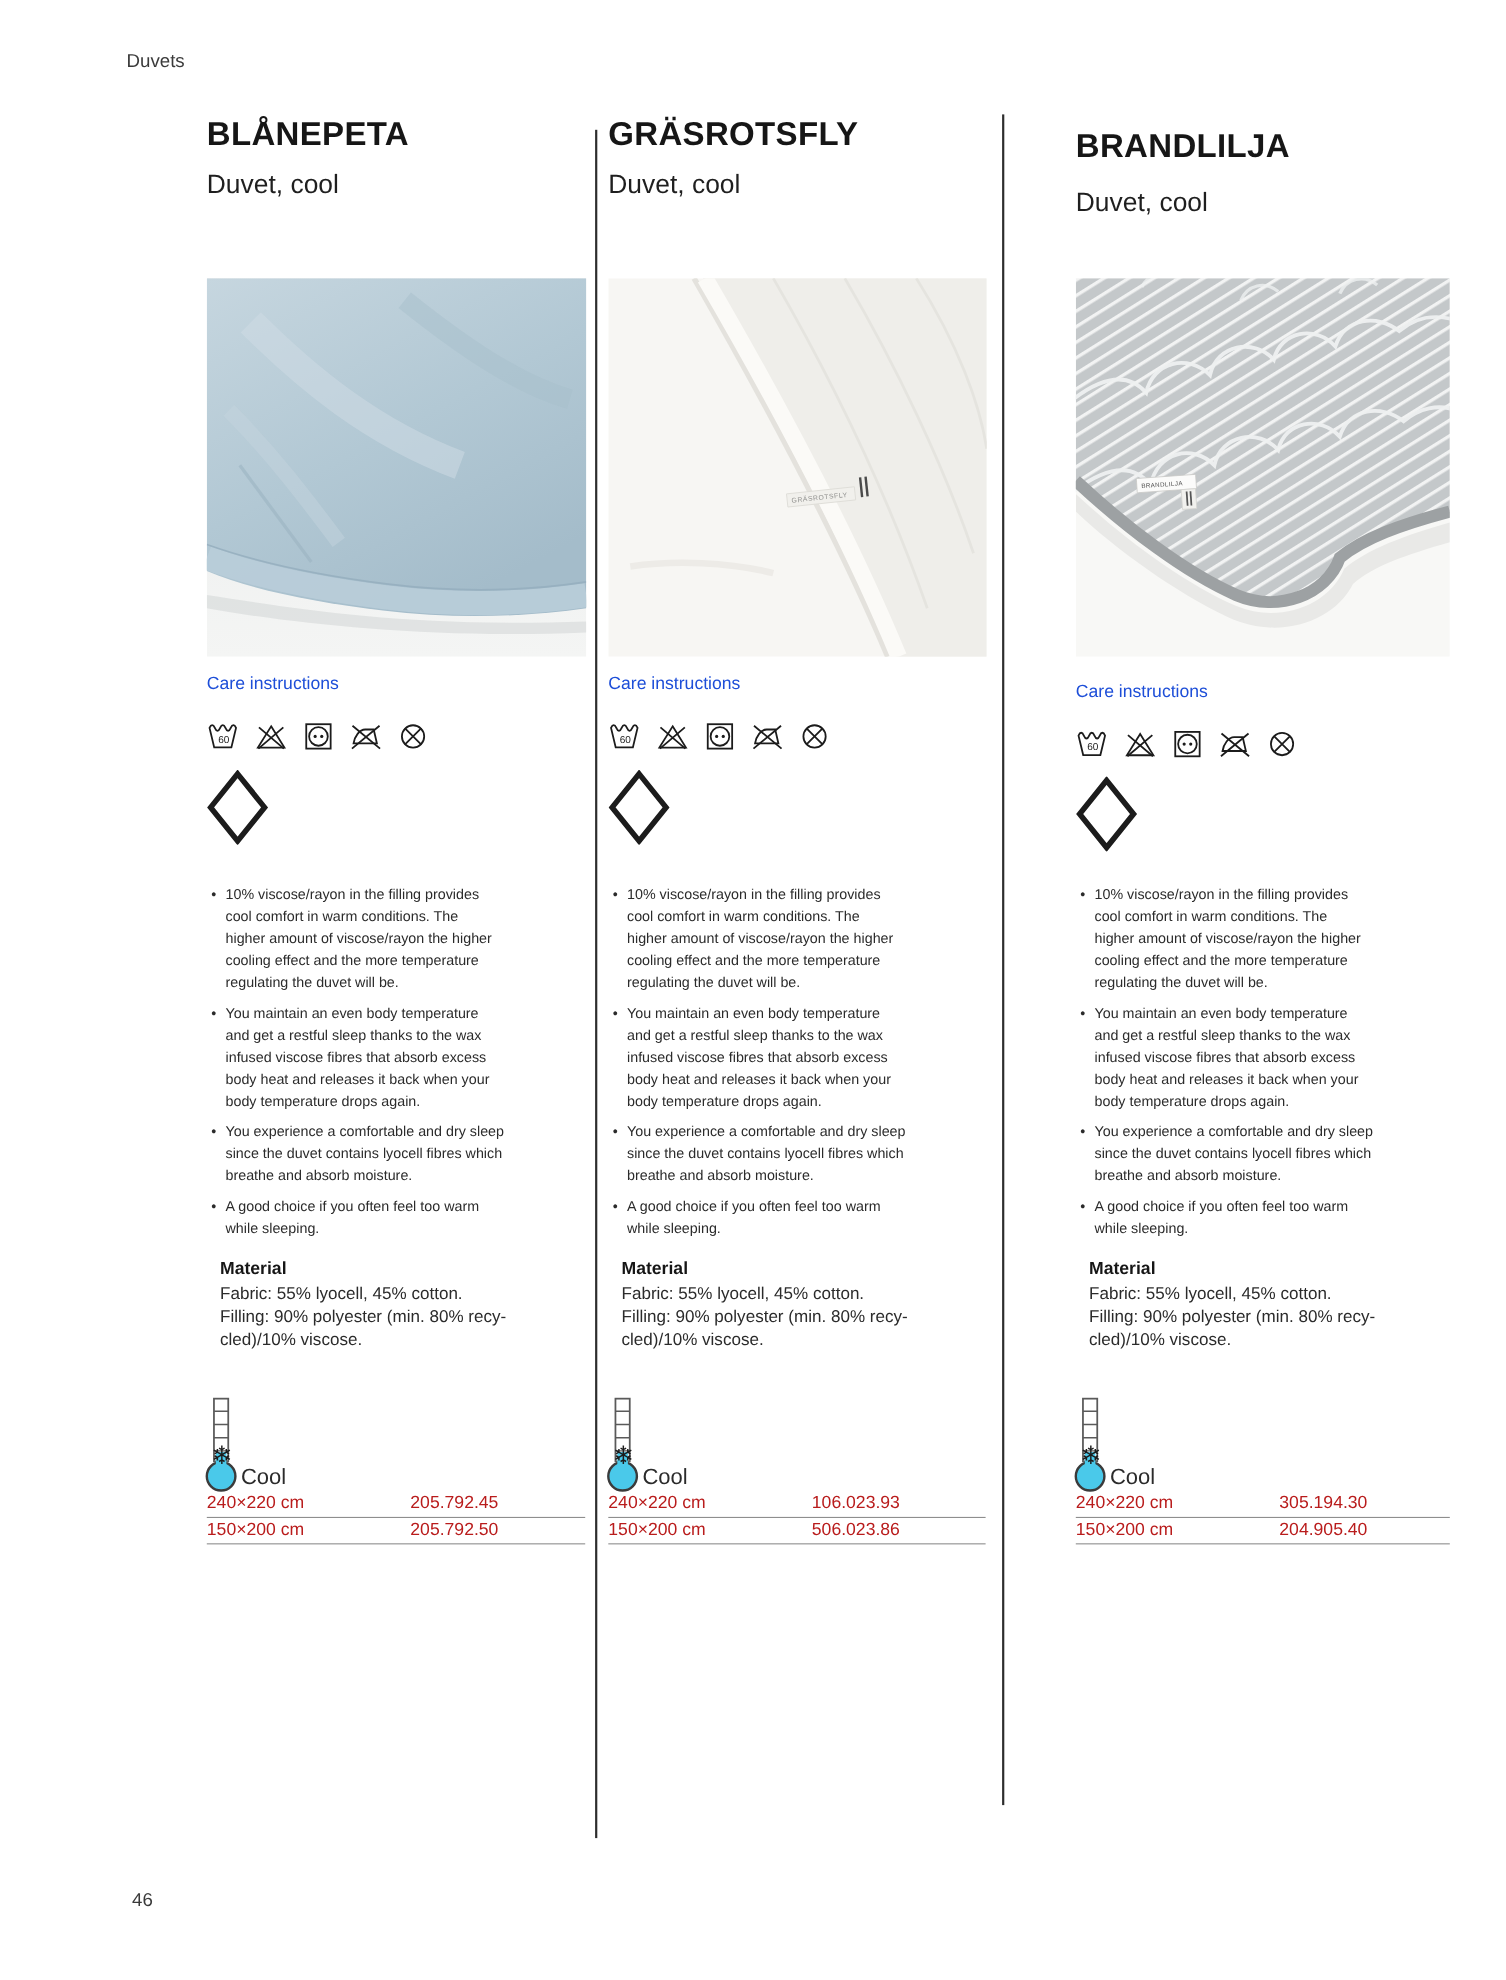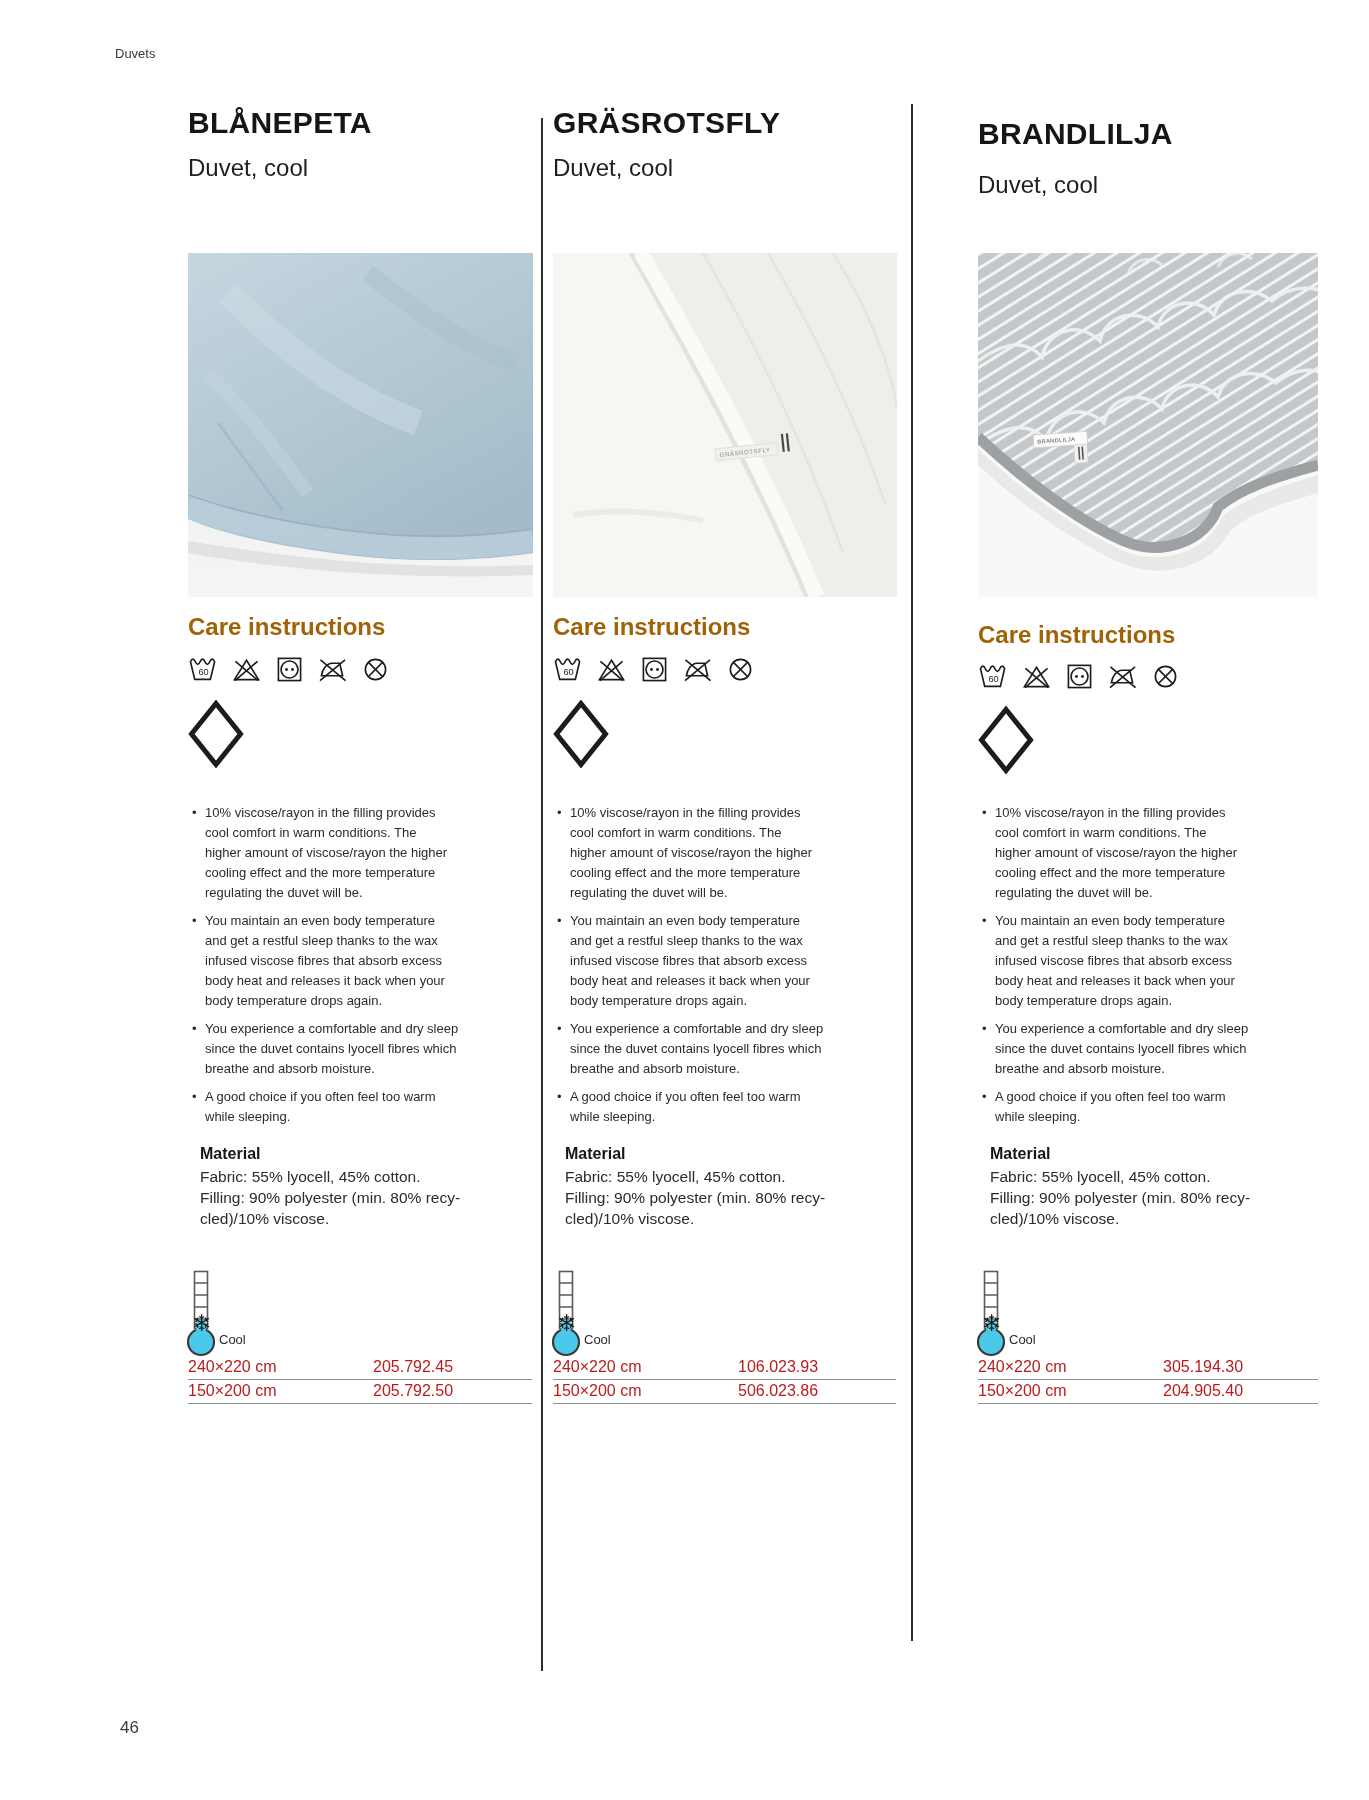--- a/index.html
+++ b/index.html
@@ -1,49 +1,49 @@
 <!DOCTYPE html>
 <html><head>
 <meta charset="utf-8">
 <style>
   html,body{margin:0;padding:0;background:#ffffff;}
   .page{position:relative;width:1369px;height:1800px;background:#fff;
         font-family:"Liberation Sans",sans-serif;color:#1a1a1a;overflow:hidden;}
-  .section-label{position:absolute;left:115px;top:46px;font-size:13px;color:#3a3a3a;}
+  .section-label{position:absolute;left:115px;top:46px;font-size:17px;color:#3a3a3a;}
   .page-number{position:absolute;left:120px;top:1718px;font-size:17px;color:#3a3a3a;}
   .vdiv{position:absolute;width:2px;background:#2d2d2d;}
   #div1{left:541px;top:118px;height:1553px;}
   #div2{left:911px;top:104px;height:1537px;}
   .col{position:absolute;top:0;height:1721px;}
   #c1{left:188px;width:345px;}
   #c2{left:553px;width:344px;}
   #c3{left:978px;width:340px;}
   .title{position:absolute;top:106px;left:0;margin:0;font-size:30px;font-weight:700;
          color:#161616;letter-spacing:.3px;white-space:nowrap;}
   .subtitle{position:absolute;top:154px;left:0;font-size:24px;font-weight:400;color:#1f1f1f;}
   #c3 .title{top:117px}
   #c3 .subtitle{top:171px}
   .photo{position:absolute;top:253px;left:0;width:100%;height:344px;}
   .photo svg{display:block;width:100%;height:100%;}
-  .care-h{position:absolute;top:613px;left:0;margin:0;font-size:24px;font-weight:700;color:#a16207;}
+  .care-h{position:absolute;top:613px;left:0;margin:0;font-size:16px;font-weight:400;color:#1d4ed8;}
   #c3 .care-h{top:621px}
   .care-icons{position:absolute;top:655px;left:0;display:flex;gap:12px;align-items:flex-end;}
   #c3 .care-icons{top:662px}
   .cicon{width:31px;height:27px;}
   .diamond{position:absolute;top:700px;left:0;width:56px;height:68px;}
   #c3 .diamond{top:706px}
   .bullets{position:absolute;top:803px;left:0;width:334px;margin:0;padding:0;list-style:none;
            font-size:13px;line-height:20px;color:#2b2b2b;}
   .bullets li{position:relative;padding-left:17px;margin-bottom:8px;}
   .bullets li::before{content:"\2022";position:absolute;left:4px;top:0;color:#2b2b2b;}
   .material{position:absolute;top:1143px;left:12px;font-size:15.5px;line-height:21px;color:#2b2b2b;}
   .mat-h{font-weight:700;font-size:16px;color:#161616;margin-bottom:2px;}
   .thermo{position:absolute;top:1270px;left:0;width:100%;height:92px;}
   .thermo svg{position:absolute;left:-3px;top:0;width:40px;height:88px;}
-  .cool-label{position:absolute;left:31px;top:62px;font-size:13px;color:#2b2b2b;}
+  .cool-label{position:absolute;left:31px;top:62px;font-size:20px;color:#2b2b2b;}
   .sizes{position:absolute;top:1356px;left:0;}
   #c1 .sizes{width:344px}
   #c2 .sizes{width:343px}
   #c3 .sizes{width:340px}
   .size-row{position:relative;height:21px;padding-top:2px;border-bottom:1.5px solid #8e8e8e;
             font-size:16px;color:#b91c1c;}
   .size-art{position:absolute;left:157px;top:2px;margin-left:28px;}
 </style>
 </head>
 <body>

